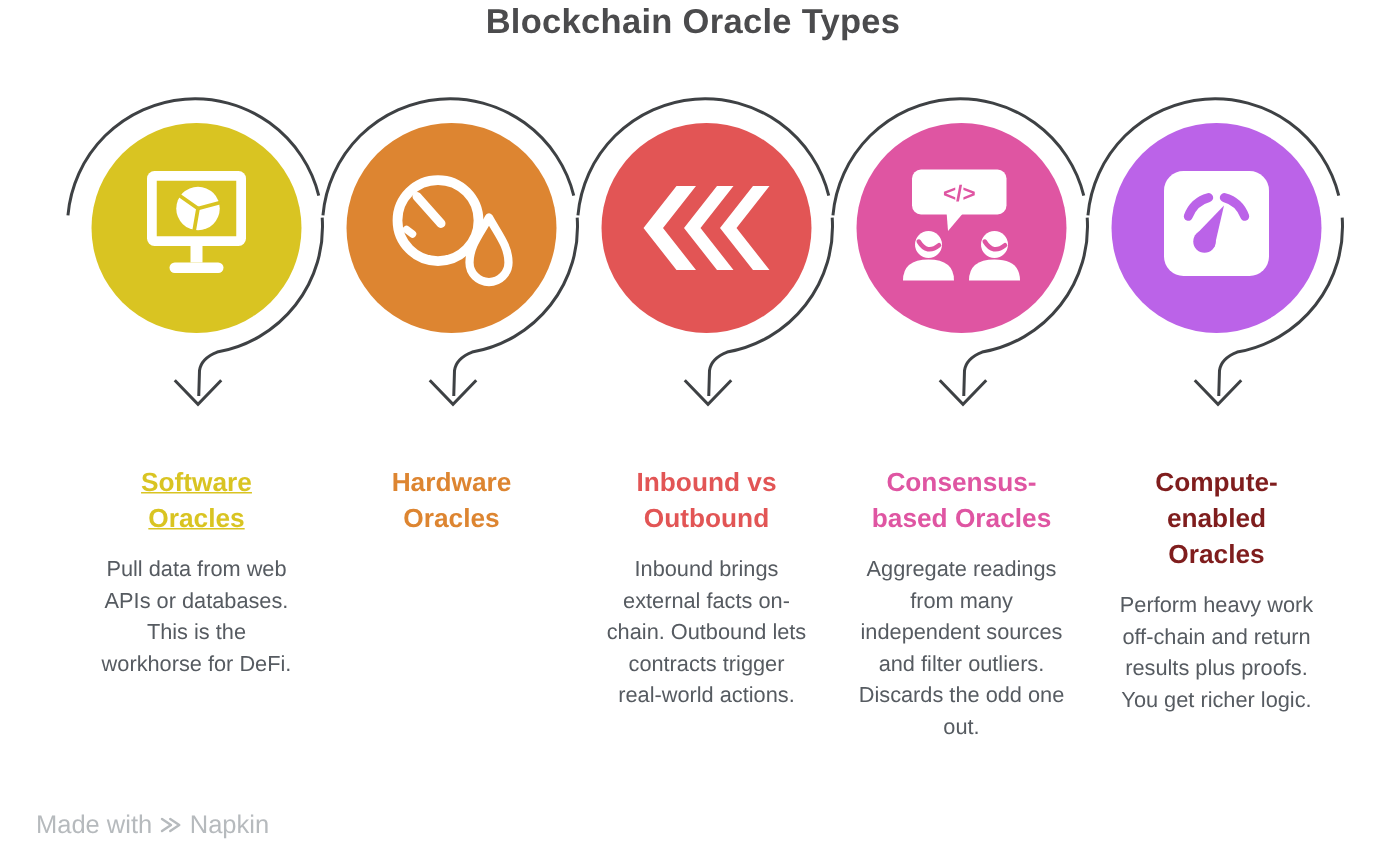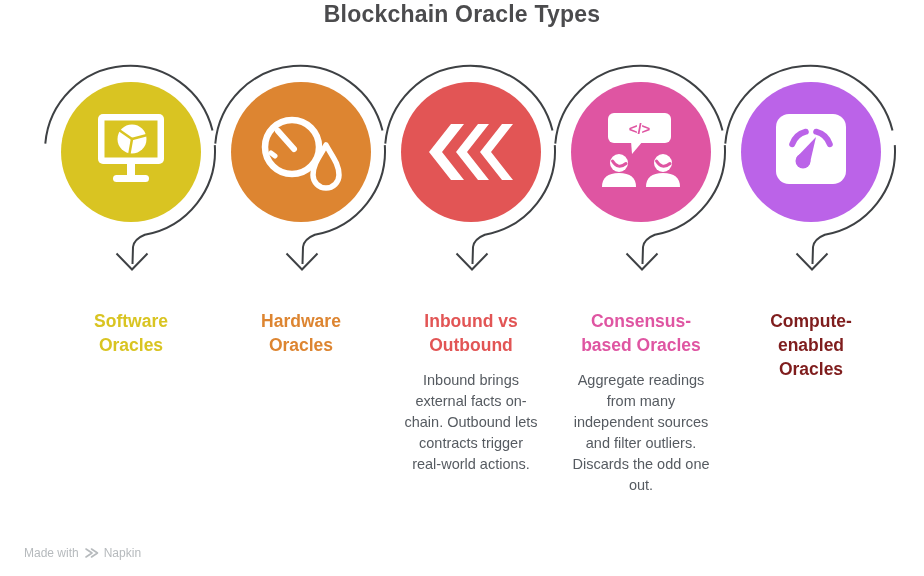--- a/index.html
+++ b/index.html
@@ -38,21 +38,21 @@
     margin:13px 0 0;
     max-width:170px;
     font-size:14.5px;line-height:21px;
     color:#565b61;
     white-space:pre-line;
   }
   .connector{stroke:#3e4144;stroke-width:2;fill:none;}
   .footer{
     position:absolute;left:24px;bottom:16px;
     display:flex;align-items:center;gap:5px;
-    color:#b6babd;font-size:12px;
+    color:#b6babd;font-size:17px;
   }
   .defs{position:absolute;width:0;height:0;}
 </style>
 </head>
 <body>
 
 <svg class="defs" aria-hidden="true">
   <defs>
     <g id="connector-loop">
       <path class="connector" d="M -0.7,86.6 A 85,85 0 0 1 166.5,73.4"></path>
@@ -78,22 +78,26 @@
           <circle cx="86" cy="82" r="14.5" fill="#ffffff"></circle>
           <g stroke-width="2.5" stroke-linecap="round" style="stroke: rgb(217, 196, 34);">
             <line x1="86" y1="82" x2="100.3" y2="78.2"></line>
             <line x1="86" y1="82" x2="83.5" y2="96.3"></line>
             <line x1="86" y1="82" x2="74.1" y2="73.7"></line>
           </g>
           <rect x="81" y="107" width="8" height="11" fill="#ffffff"></rect>
           <rect x="67" y="118" width="36" height="7" rx="3.5" fill="#ffffff"></rect>
         </g>
       </svg>
-      <h2 class="item-title" style="color: rgb(217, 196, 34);">Software
+      <h2 class="item-title" style="color: rgb(217, 196, 34); text-decoration: underline;">Software
 Oracles</h2>
+      <p class="item-desc">Pull data from web
+APIs or databases.
+This is the
+workhorse for DeFi.</p>
     </div>
 
     <div class="col">
       <svg class="fig" viewBox="0 0 170 230">
         <use href="#connector-loop"></use>
         <circle cx="85" cy="95" r="70" style="fill: rgb(221, 133, 49);"></circle>
         <g>
           <circle cx="76" cy="90" r="27" fill="none" stroke="#ffffff" stroke-width="6.5"></circle>
           <line x1="62" y1="74" x2="78" y2="92" stroke="#ffffff" stroke-width="6" stroke-linecap="round"></line>
           <line x1="55" y1="96" x2="59" y2="99" stroke="#ffffff" stroke-width="5" stroke-linecap="round"></line>
@@ -161,20 +165,24 @@
           </g>
           <g style="fill: rgb(187, 99, 232);">
             <circle cx="77" cy="104" r="7.5"></circle>
             <path d="M 90,80 L 83.6,107.6 L 70.4,100.4 Z"></path>
           </g>
         </g>
       </svg>
       <h2 class="item-title" style="color: #7f1d1d;">Compute-
 enabled
 Oracles</h2>
+      <p class="item-desc">Perform heavy work
+off-chain and return
+results plus proofs.
+You get richer logic.</p>
     </div>
 
   </div>
 
   <div class="footer">
     <span>Made with</span>
     <svg width="15" height="14" viewBox="0 0 15 14">
       <g fill="none" stroke="#b6babd" stroke-width="1.6" stroke-linecap="round" stroke-linejoin="round">
         <path d="M2,3 L8,7 L2,11"></path>
         <path d="M7.5,3 L13.5,7 L7.5,11"></path>

